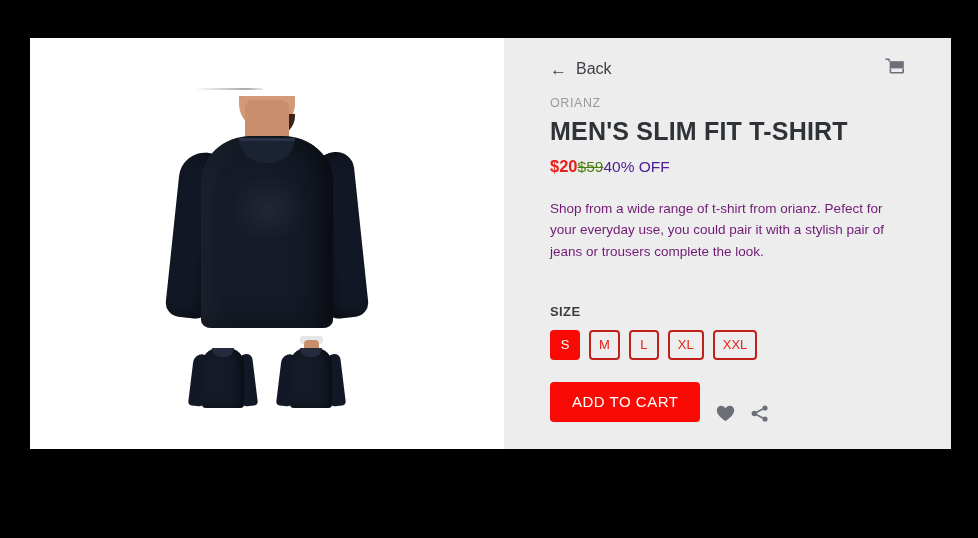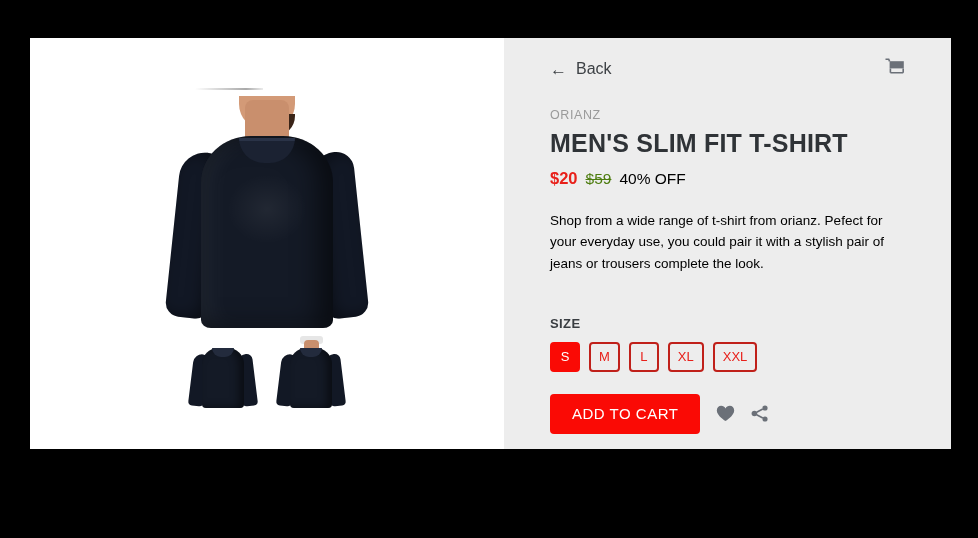--- a/index.html
+++ b/index.html
@@ -230,55 +230,55 @@
   }
   .back-arrow {
     display: inline-block;
     font-size: 17px;
     line-height: 1;
     color: #3d4145;
   }
   .cart-icon { cursor: pointer; display: block; }
 
   .brand {
-    margin-top: 28px;
+    margin-top: 16px;
     font-size: 12.5px;
     letter-spacing: .6px;
     color: #9a9a9a;
   }
   .title {
     margin-top: 7px;
     font-size: 25px;
     font-weight: bold;
     color: #2f3337;
     letter-spacing: .2px;
   }
   .price-row {
     margin-top: 11px;
     display: flex;
     align-items: baseline;
-    gap: 8px;
+    gap: 0;
     font-size: 15.5px;
   }
   .price-now {
     color: #e8201a;
     font-weight: bold;
     font-size: 16.5px;
   }
   .price-old {
     color: #4d7c0f;
     text-decoration: line-through;
   }
-  .price-off { color: #000000; }
+  .price-off { color: #4c1d95; }
 
   .desc {
     margin-top: 22px;
     font-size: 13.5px;
     line-height: 1.58;
-    color: #000000;
+    color: #701a75;
     max-width: 352px;
   }
 
   .size-label {
     margin-top: 42px;
     font-size: 13px;
     font-weight: bold;
     color: #3a3e42;
     letter-spacing: .4px;
   }
@@ -305,21 +305,21 @@
   }
   .size-btn.selected {
     background: #fa0a05;
     border-color: #fa0a05;
     color: #ffffff;
   }
 
   .action-row {
     margin-top: 22px;
     display: flex;
-    align-items: center;
+    align-items: flex-end;
     gap: 16px;
   }
   .add-cart {
     background: #fa0a05;
     color: #ffffff;
     border: none;
     border-radius: 4px;
     height: 40px;
     padding: 0 22px;
     font-size: 15px;

